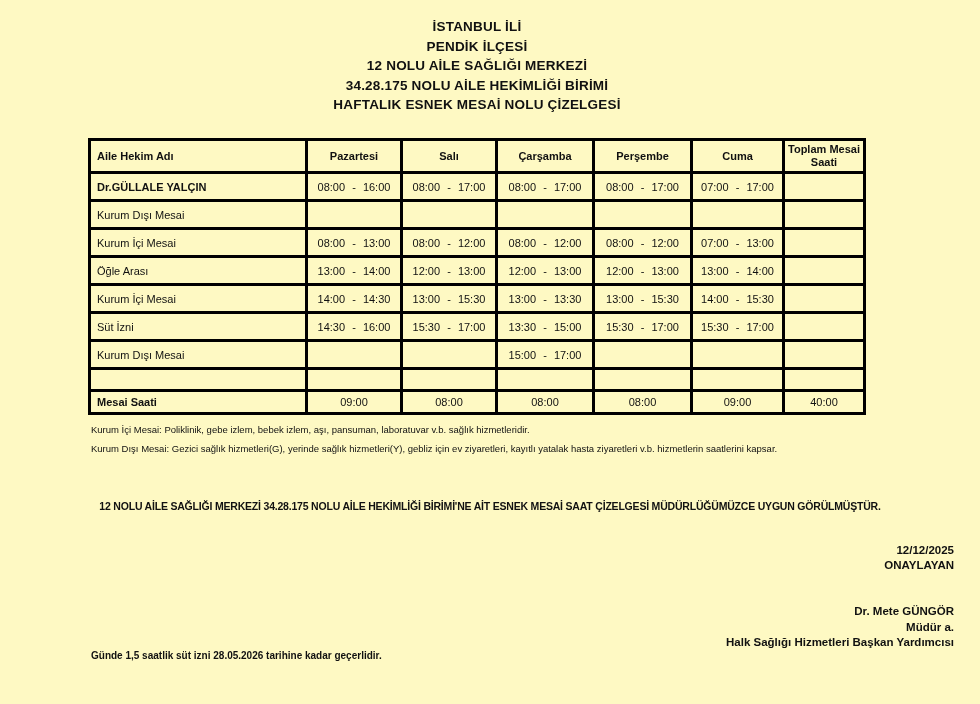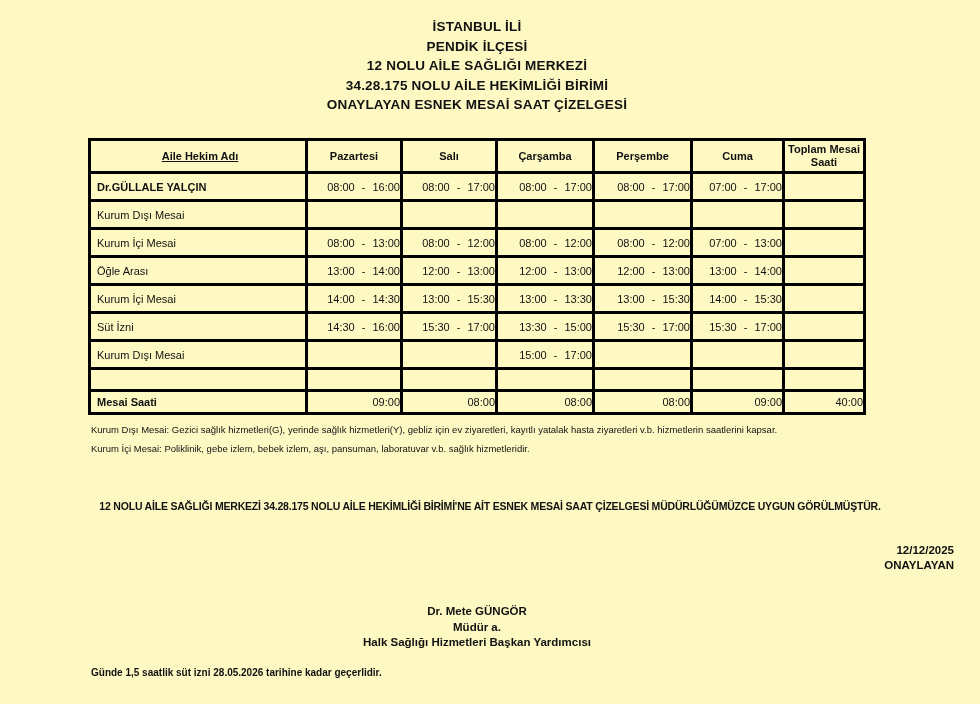--- a/index.html
+++ b/index.html
@@ -30,69 +30,69 @@
   table.schedule th {
     font-weight:bold; text-align:center; padding:2px 2px;
     line-height:13px; white-space:normal;
   }
   tr.hdr   { height:30px; }
   tr.row   { height:28px; }
   tr.empty { height:22px; }
   tr.total { height:23px; }
   tr.total td { border-top:1px solid #0c4a6e; }
   td.lbl  { text-align:left; padding-left:6px; }
-  td.time { text-align:right; word-spacing:4px;margin-top:34px; }
+  td.time { text-align:center; word-spacing:4px;margin-top:34px; }
   .bold   { font-weight:bold; }
   .footnotes {
     position:absolute; top:420px; left:91px; right:20px;
     font-size:9.5px; line-height:19px; font-weight:normal;
   }
   .approval {
     position:absolute; top:500px; left:0; width:980px;
     text-align:center; font-weight:bold; font-size:10.5px; letter-spacing:-0.2px;
   }
   .onay-block {
     position:absolute; top:543px; left:0; width:954px;
     text-align:right; font-weight:bold; font-size:11.5px; line-height:14.5px;
   }
   .sig-block {
     position:absolute; top:604px; left:0; width:954px;
-    text-align:center; font-weight:bold; font-size:11.5px; line-height:15.5px;
+    text-align:right; font-weight:bold; font-size:11.5px; line-height:15.5px;
   }
   .bottom-note {
-    position:absolute; top:667px; left:91px;
+    position:absolute; top:650px; left:91px;
     font-weight:bold; font-size:10px;
   }
 </style>
 </head>
 <body>
 
 <div class="page">
 
   <div class="titles">
     <div>İSTANBUL İLİ</div>
     <div>PENDİK İLÇESİ</div>
     <div>12 NOLU AİLE SAĞLIĞI MERKEZİ</div>
     <div>34.28.175 NOLU AİLE HEKİMLİĞİ BİRİMİ</div>
-    <div>ONAYLAYAN ESNEK MESAİ SAAT ÇİZELGESİ</div>
+    <div>HAFTALIK ESNEK MESAİ NOLU ÇİZELGESİ</div>
   </div>
 
   <table class="schedule">
     <colgroup>
       <col style="width:217px">
         <col style="width:95px">
         <col style="width:95px">
       <col style="width:97px">
         <col style="width:98px">
         <col style="width:92px">
       <col style="width:81px">
     </colgroup>
     <thead>
       <tr class="hdr">
-        <th style="text-align:center; padding-left:6px;text-decoration:underline;">Aile Hekim Adı</th>
+        <th style="text-align:left; padding-left:6px;">Aile Hekim Adı</th>
         <th>Pazartesi</th>
         <th>Salı</th>
         <th>Çarşamba</th>
         <th>Perşembe</th>
         <th>Cuma</th>
         <th>Toplam Mesai Saati</th>
       </tr>
     </thead>
     <tbody>
       <tr class="row">
@@ -173,22 +173,22 @@
         <td class="time">08:00</td>
         <td class="time">08:00</td>
         <td class="time">08:00</td>
         <td class="time">09:00</td>
         <td class="time">40:00</td>
       </tr>
     </tbody>
   </table>
 
   <div class="footnotes">
+    <div>Kurum İçi Mesai: Poliklinik, gebe izlem, bebek izlem, aşı, pansuman, laboratuvar v.b. sağlık hizmetleridir.</div>
     <div>Kurum Dışı Mesai: Gezici sağlık hizmetleri(G), yerinde sağlık hizmetleri(Y), gebliz için ev ziyaretleri, kayıtlı yatalak hasta ziyaretleri v.b. hizmetlerin saatlerini kapsar.</div>
-    <div>Kurum İçi Mesai: Poliklinik, gebe izlem, bebek izlem, aşı, pansuman, laboratuvar v.b. sağlık hizmetleridir.</div>
   </div>
 
   <div class="approval">12 NOLU AİLE SAĞLIĞI MERKEZİ 34.28.175 NOLU AİLE HEKİMLİĞİ BİRİMİ'NE AİT ESNEK MESAİ SAAT ÇİZELGESİ MÜDÜRLÜĞÜMÜZCE UYGUN GÖRÜLMÜŞTÜR.</div>
 
   <div class="onay-block">
     <div>12/12/2025</div>
     <div>ONAYLAYAN</div>
   </div>
 
   <div class="sig-block">

